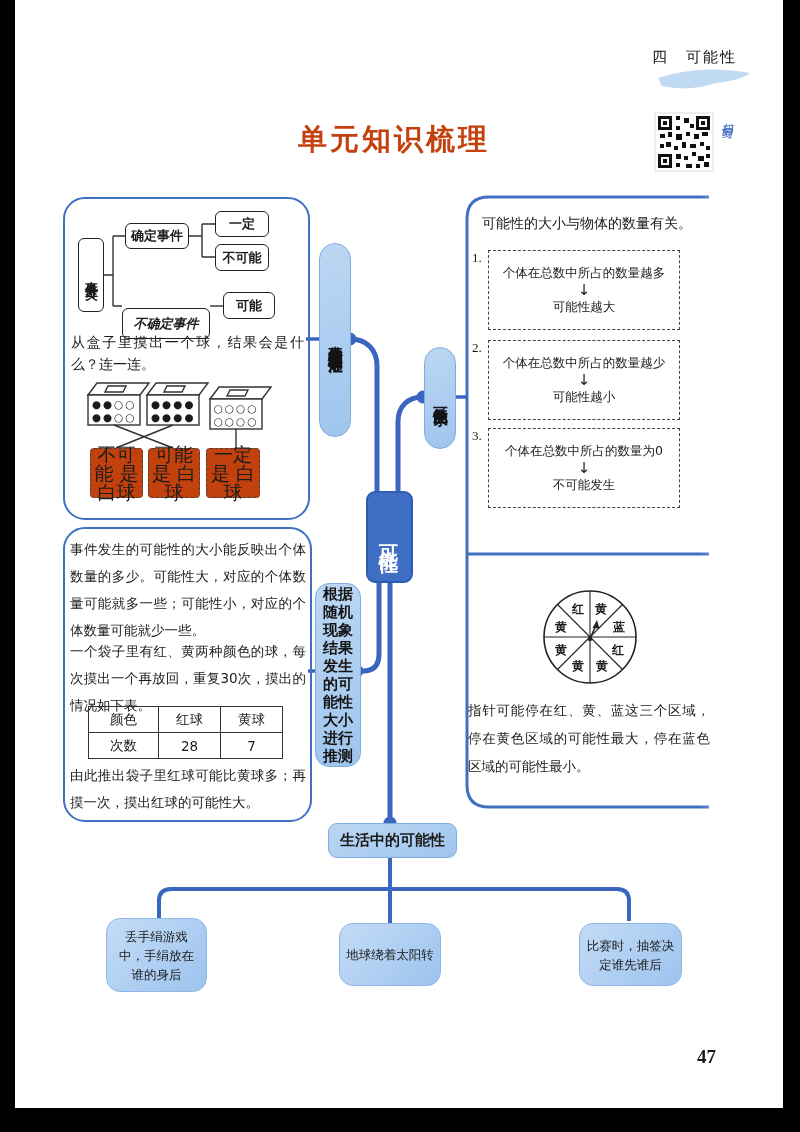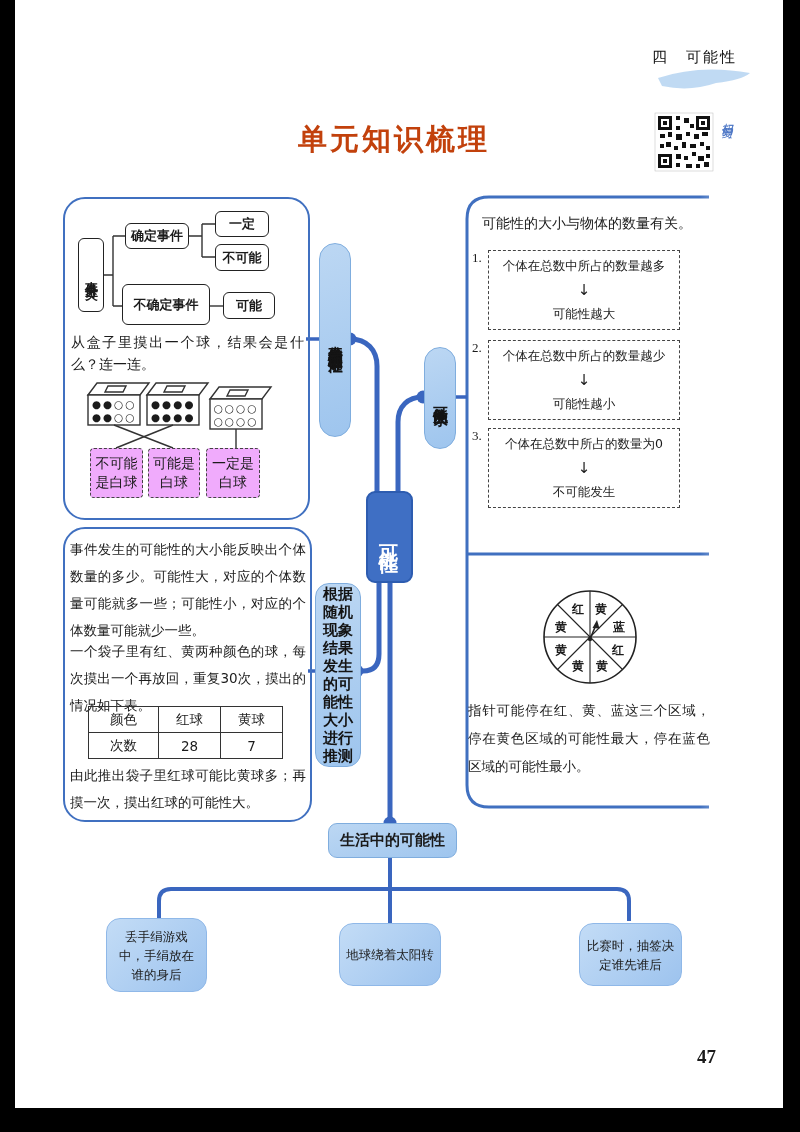--- a/index.html
+++ b/index.html
@@ -26,27 +26,27 @@
   .life-pill{background:linear-gradient(160deg,#bcd7f3,#9ec5ee);border:1px solid #7fadde;border-radius:9px;
              display:flex;align-items:center;justify-content:center;font-weight:bold;font-size:15px;z-index:2;}
   .life-node{background:linear-gradient(135deg,#c3dcf6,#9dc3ee);border:1px solid #8fb8e8;border-radius:14px;
              display:flex;align-items:center;justify-content:center;text-align:center;
              font-size:12.5px;line-height:19px;padding:4px 6px;box-sizing:border-box;z-index:2;}
   
   .tbox{border:1.5px solid #222;border-radius:6px;display:flex;align-items:center;justify-content:center;
         font-size:13px;font-weight:600;background:#fff;z-index:2;box-sizing:border-box;}
   .tbox-v{writing-mode:vertical-rl;text-orientation:upright;letter-spacing:2px;}
   .dashed-box{border:1.5px dashed #444;border-radius:4px;display:flex;align-items:center;justify-content:center;
-        text-align:center;font-size:14px;line-height:19px;background:#f0abfc;z-index:2;box-sizing:border-box;padding:2px;}
+        text-align:center;font-size:19px;line-height:19px;background:#c2410c;z-index:2;box-sizing:border-box;padding:2px;}
   .para{font-size:13.5px;line-height:27px;text-align:justify;z-index:2;}
   .ball-row{font-size:10.5px;letter-spacing:2px;line-height:13px;text-align:center;z-index:3;white-space:nowrap;}
   
   .item-num{font-size:13px;font-family:"Liberation Serif","DejaVu Serif",serif;z-index:2;}
   .item-box{border:1.5px dashed #444;display:flex;flex-direction:column;align-items:center;justify-content:center;
-            gap:8px;font-size:12.5px;text-align:center;z-index:2;box-sizing:border-box;}
+            gap:1px;font-size:12.5px;text-align:center;z-index:2;box-sizing:border-box;}
   .item-arrow{font-size:15px;line-height:15px;}
   
   .mini-table{display:grid;grid-template-columns:70px 62px 62px;grid-auto-rows:26px;z-index:2;
               border-top:1.4px solid #333;border-left:1.4px solid #333;font-size:13.5px;}
   .mini-table div{border-right:1.4px solid #333;border-bottom:1.4px solid #333;
                   display:flex;align-items:center;justify-content:center;}
   .spin-label{font-size:12px;font-weight:600;transform:translate(-50%,-50%);z-index:3;}
   .fade-right{z-index:4;pointer-events:none;
       background:linear-gradient(to right,rgba(255,255,255,0) 0%,rgba(255,255,255,.85) 55%,#fff 78%);}
   svg.overlay{position:absolute;left:0;top:0;z-index:1;}
@@ -168,21 +168,21 @@
 <div class="abs pill pill-v" style="left:319px;top:243px;width:30px;height:192px;">事件发生的确定性和不确定性</div>
 <div class="abs pill pill-v" style="left:424px;top:347px;width:30px;height:100px;">可能性的大小</div>
 <div class="abs pill pill-wrap2" style="left:315px;top:583px;width:40px;height:182px;">根据随机现象结果发生的可能性大小进行推测</div>
 <div class="abs root-node" style="left:366px;top:491px;width:43px;height:88px;">可能性</div>
 <div class="abs life-pill" style="left:328px;top:823px;width:127px;height:33px;">生活中的可能性</div>
 
 <div class="abs tbox tbox-v" style="left:78px;top:238px;width:26px;height:74px;">事件分类</div>
 <div class="abs tbox" style="left:125px;top:223px;width:64px;height:26px;">确定事件</div>
 <div class="abs tbox" style="left:215px;top:211px;width:54px;height:26px;">一定</div>
 <div class="abs tbox" style="left:215px;top:244px;width:54px;height:27px;">不可能</div>
-<div class="abs tbox" style="left:122px;top:284px;width:88px;height:41px;">不确定事件</div>
+<div class="abs tbox" style="left:122px;top:308px;width:88px;height:31px;font-style:italic;">不确定事件</div>
 <div class="abs tbox" style="left:223px;top:292px;width:52px;height:27px;">可能</div>
 
 <div class="abs para" style="left:71px;top:331px;width:233px;line-height:22px;font-size:14px;">从盒子里摸出一个球，结果会是什么？连一连。</div>
 
 <div class="abs ball-row" style="left:89px;top:398px;width:50px;">●●○○</div>
 <div class="abs ball-row" style="left:89px;top:411px;width:50px;">●●○○</div>
 <div class="abs ball-row" style="left:148px;top:398px;width:50px;">●●●●</div>
 <div class="abs ball-row" style="left:148px;top:411px;width:50px;">●●●●</div>
 <div class="abs ball-row" style="left:211px;top:402px;width:50px;">○○○○</div>
 <div class="abs ball-row" style="left:211px;top:415px;width:50px;">○○○○</div>

